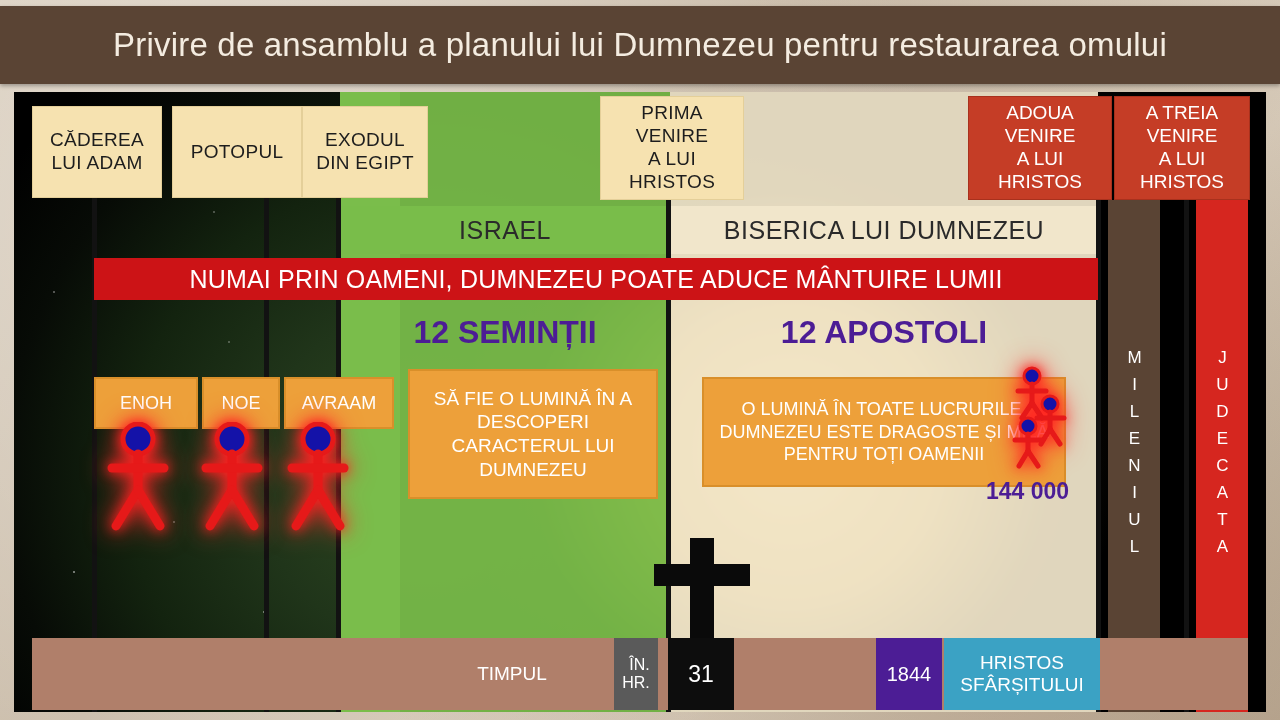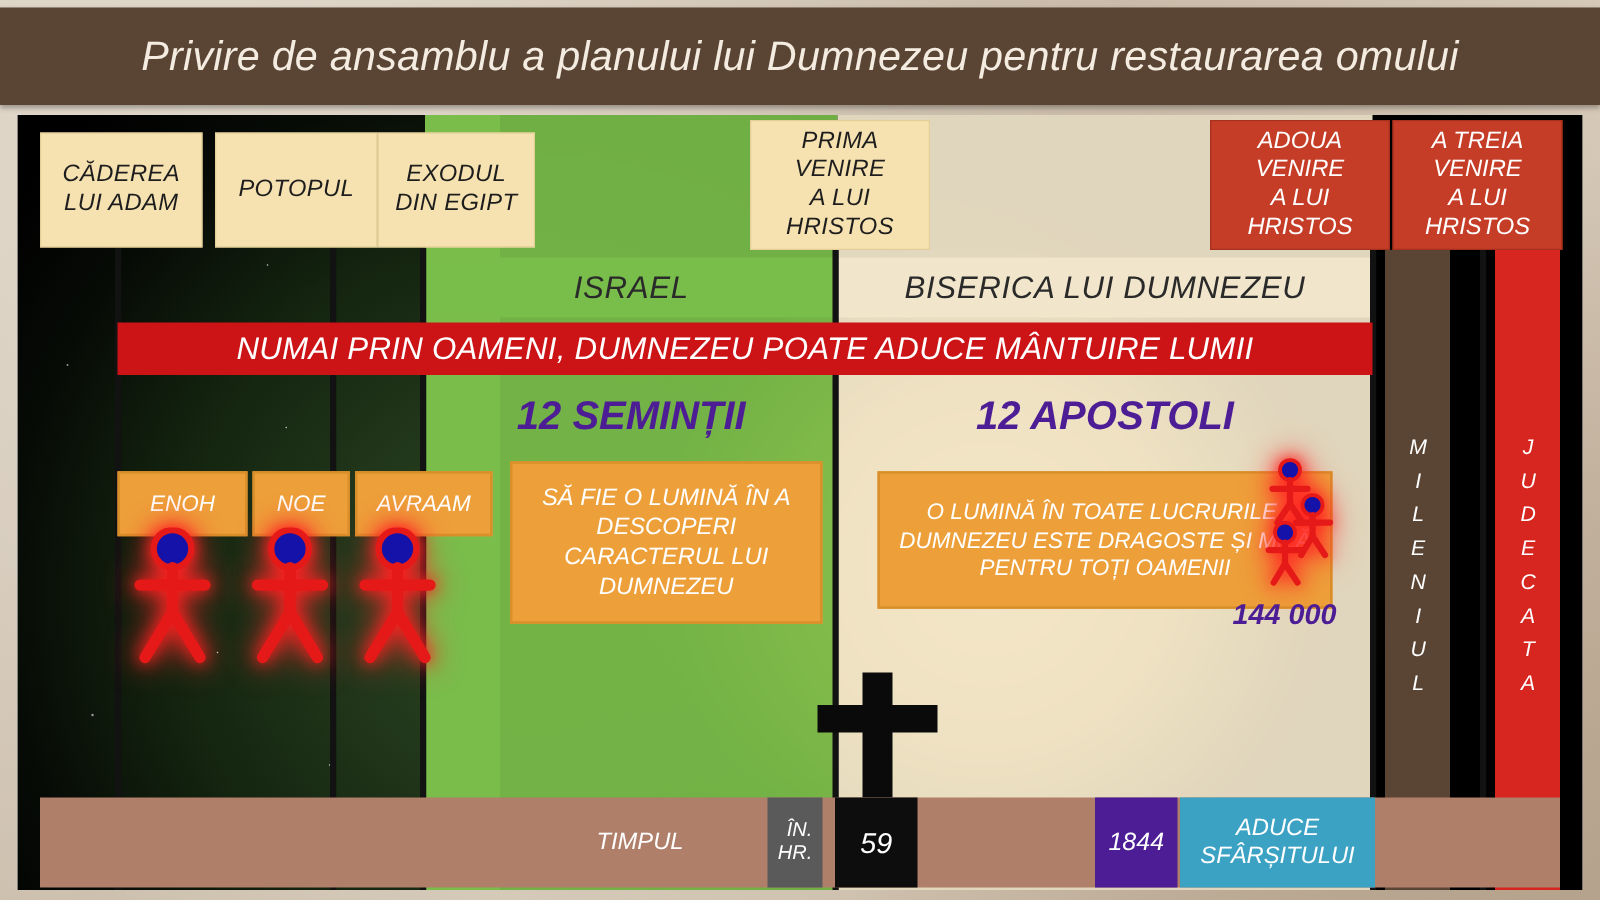--- a/index.html
+++ b/index.html
@@ -12,21 +12,20 @@
     height: 720px;
     overflow: hidden;
     font-family: "Liberation Sans", sans-serif;
   }
   #stage {
     position: relative;
     width: 1280px;
     height: 720px;
     background: #cfc4b4;
     overflow: hidden;
-    font-style: italic;
   }
   
   .bg-texture {
     position: absolute;
     inset: 0;
     background:
       radial-gradient(circle at 20% 30%, rgba(255,255,255,0.35), rgba(255,255,255,0) 60%),
       radial-gradient(circle at 80% 80%, rgba(120,90,60,0.25), rgba(255,255,255,0) 55%),
       linear-gradient(135deg, #d8ccbb 0%, #c9bba8 40%, #d9cdbc 70%, #bfae99 100%);
   }
@@ -412,23 +411,23 @@
     <div class="vbar bar-mileniul">
       <span>MILENIUL</span>
     </div>
     <div class="vbar bar-judecata">
       <span>JUDECATA</span>
     </div>
 
     <div class="timeline"></div>
     <div class="tl-label tl-timpul">TIMPUL</div>
     <div class="tl-label tl-inhr">ÎN.<br>HR.</div>
-    <div class="tl-label tl-31">59</div>
+    <div class="tl-label tl-31">31</div>
     <div class="tl-label tl-1844">1844</div>
-    <div class="tl-label tl-sfarsit">ADUCE SFÂRȘITULUI</div>
+    <div class="tl-label tl-sfarsit">HRISTOS SFÂRȘITULUI</div>
 
     <div class="event-card card-cadere">CĂDEREA<br>LUI ADAM</div>
     <div class="event-card card-potop">POTOPUL</div>
     <div class="event-card card-exod">EXODUL<br>DIN EGIPT</div>
     <div class="event-card card-prima">PRIMA<br>VENIRE<br>A LUI HRISTOS</div>
     <div class="event-card-red card-adoua">ADOUA<br>VENIRE<br>A LUI HRISTOS</div>
     <div class="event-card-red card-treia">A TREIA<br>VENIRE<br>A LUI HRISTOS</div>
   </div>
 </div>
 

